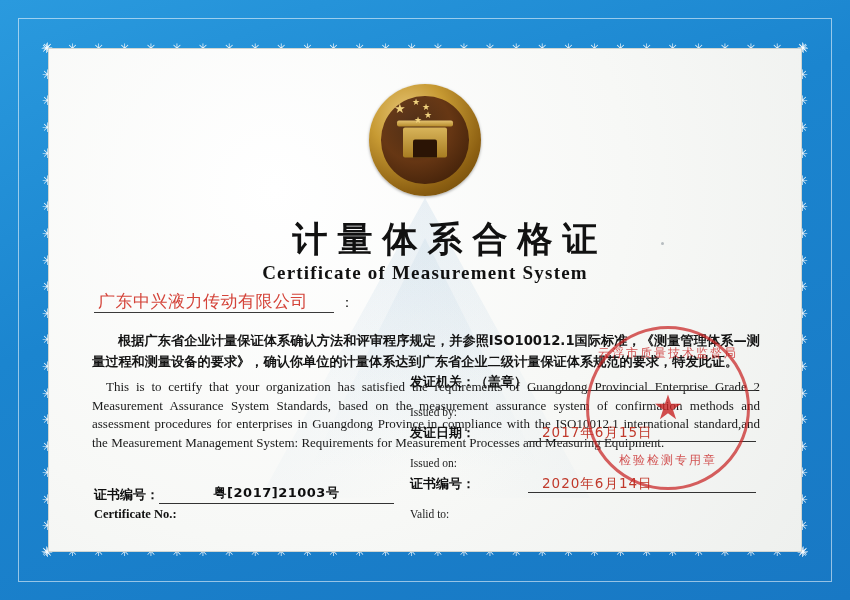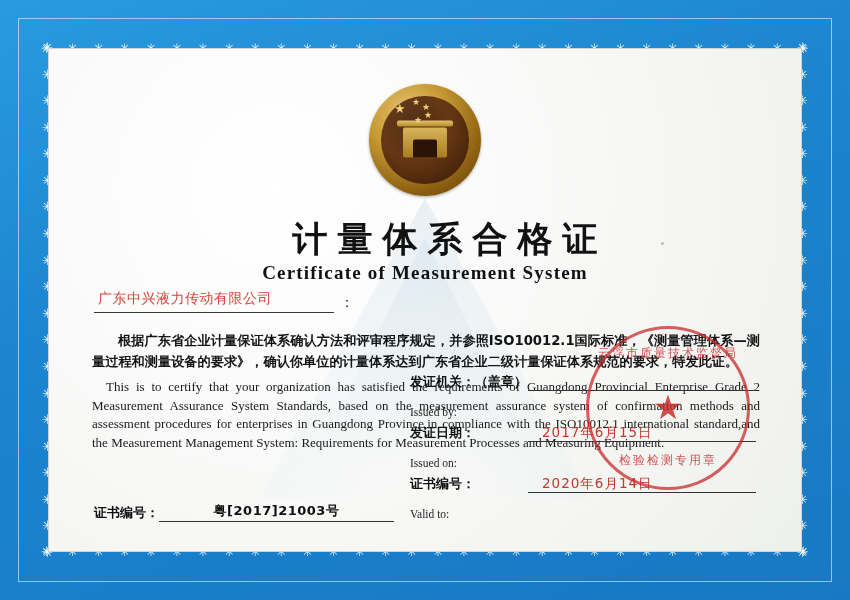--- a/index.html
+++ b/index.html
@@ -211,21 +211,21 @@
     left: 46px;
     top: 242px;
     right: 46px;
     height: 28px;
   }
   .recipient .name {
     position: absolute;
     left: 4px;
     top: 0;
     font-family: "DejaVu Sans", sans-serif;
-    font-size: 14px;
+    font-size: 17px;
     color: #d4443a;
     letter-spacing: 0.5px;
     white-space: nowrap;
   }
   .recipient .rule {
     position: absolute;
     left: 0;
     top: 22px;
     width: 240px;
     border-bottom: 1px solid #3a3a3a;
@@ -531,20 +531,21 @@
     </div>
 
     <div class="body-cn">根据广东省企业计量保证体系确认方法和评审程序规定，并参照ISO10012.1国际标准，《测量管理体系—测量过程和测量设备的要求》，确认你单位的计量体系达到广东省企业二级计量保证体系规范的要求，特发此证。</div>
     <div class="body-en">This is to certify that your organization has satisfied the requirements of Guangdong Provincial Enterprise Grade 2 Measurement Assurance System Standards, based on the measurement assurance system of confirmation methods and assessment procedures for enterprises in Guangdong Province,in compliance with the ISO10012.1 international standard,and the Measurement Management System: Requirements for Measurement Processes and Measuring Equipment.</div>
 
     <div class="certno">
       <div class="row1">
         <span class="label">证书编号：</span>
         <span class="value">粤[2017]21003号</span>
       </div>
+      <div class="row2">Certificate No.:</div>
     </div>
 
     <div class="issue">
       <div class="grp">
         <span class="cn">发证机关：（盖章）</span><span class="fill"></span>
         <div class="en">Issued by:</div>
       </div>
       <div class="grp">
         <span class="cn">发证日期：</span><span class="fill"></span>
         <span class="handw">2017年6月15日</span>

